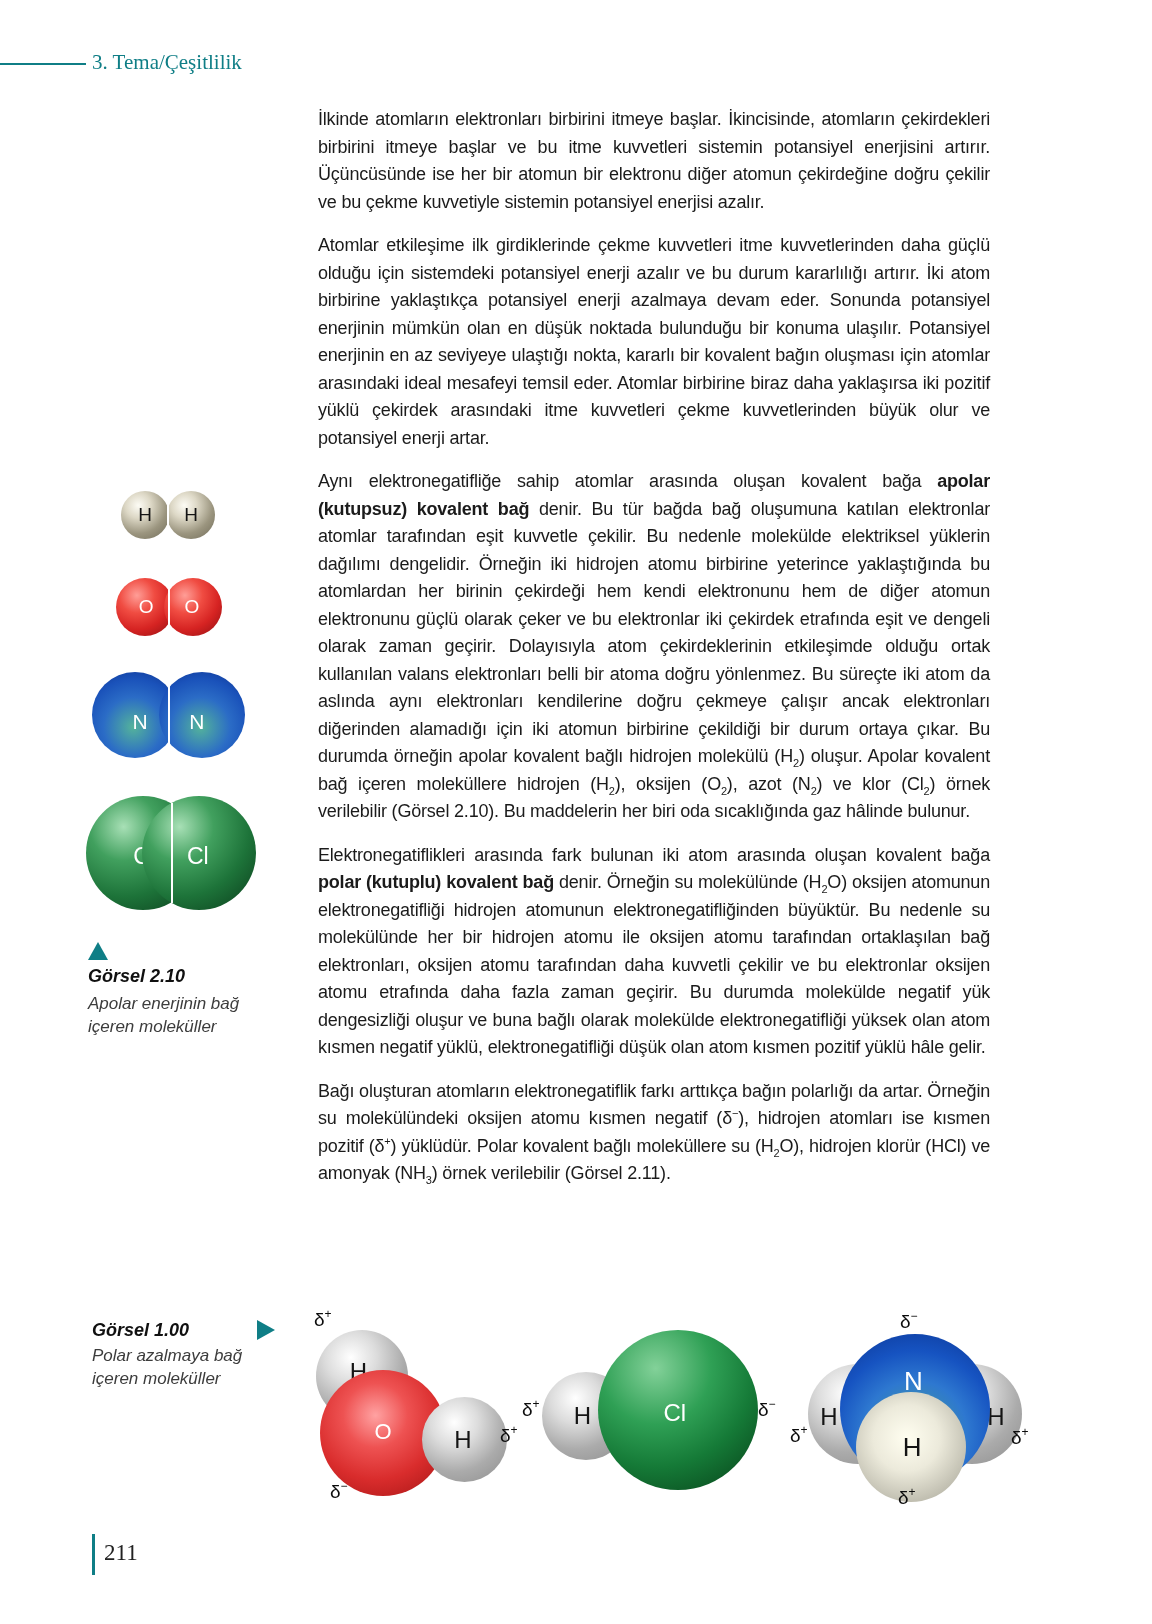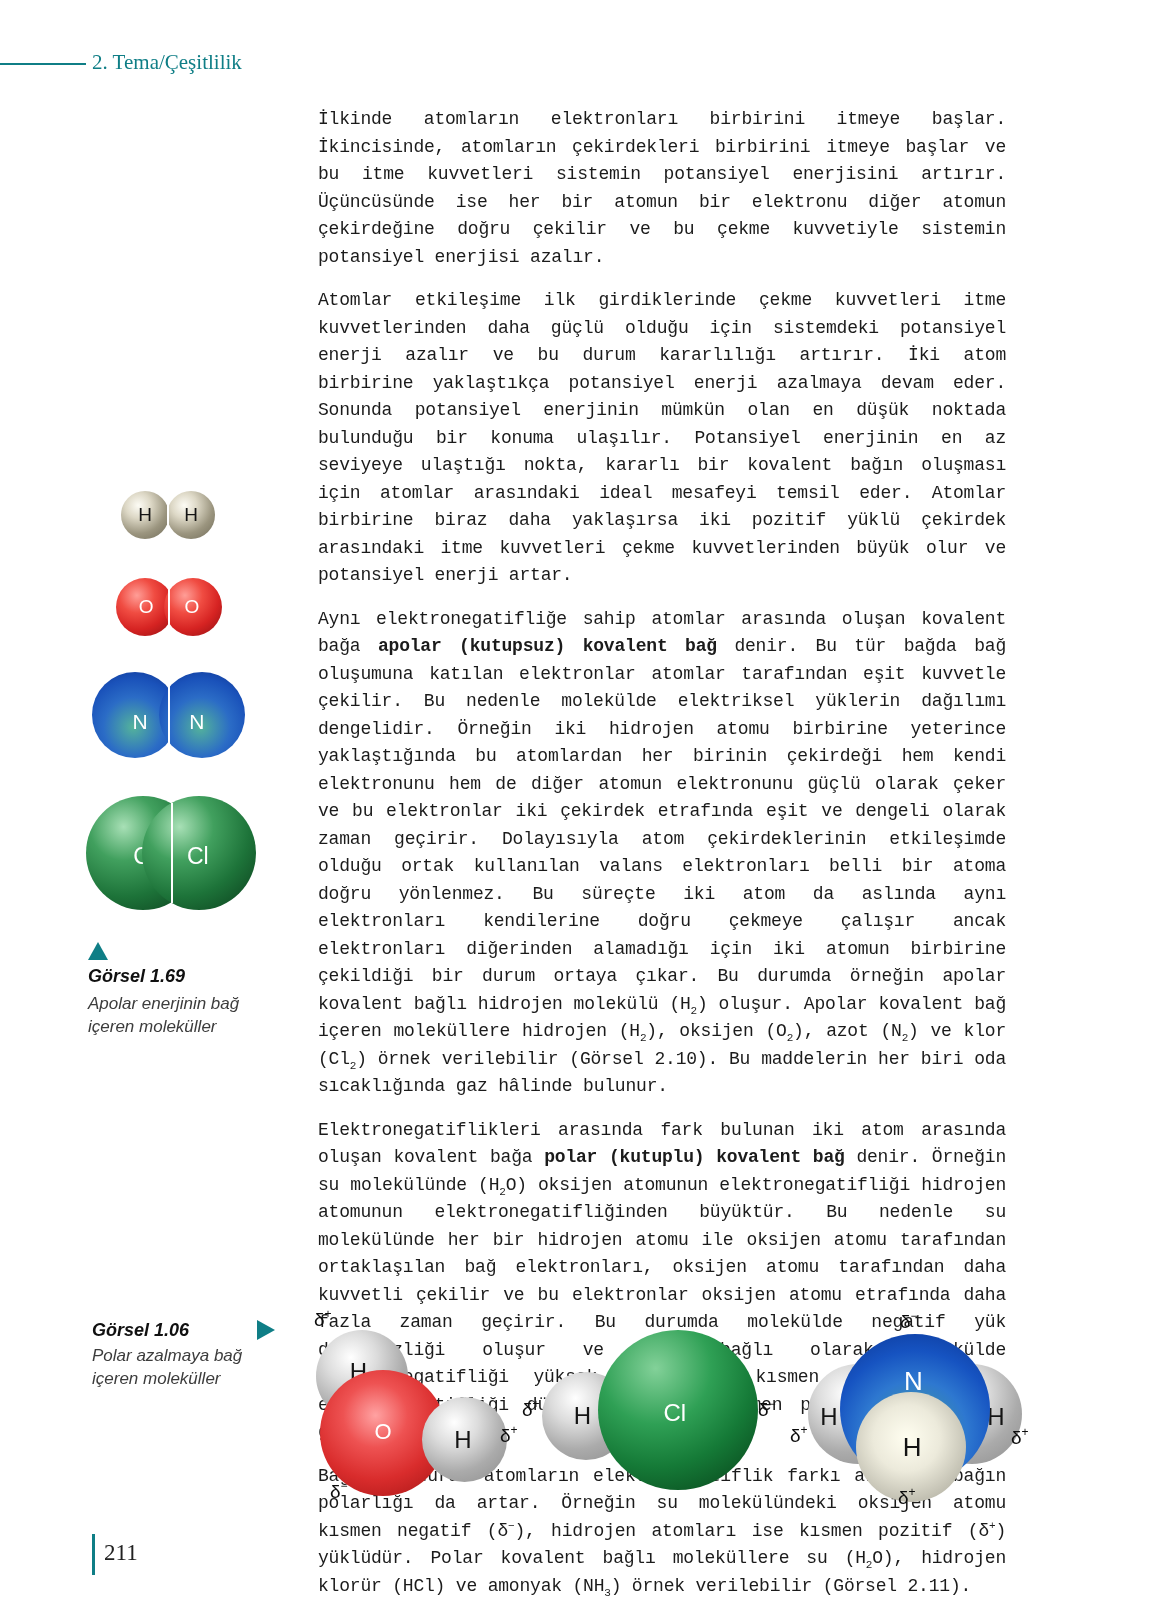--- a/index.html
+++ b/index.html
@@ -9,23 +9,22 @@
   }
   
   .hdr-rule{position:absolute;left:0;top:63px;width:86px;height:2px;background:var(--accent-teal,#0f7e86);}
   .hdr-title{
     position:absolute;left:92px;top:50px;
     font-family:"Liberation Serif",serif;font-size:21px;color:var(--accent-teal,#0f7e86);
   }
   
   .main-text{position:absolute;left:318px;top:106px;width:688px;color:var(--body-text,#1b1b1b);}
   .main-text p{
-    margin:0 0 16px 0;font-size:18px;line-height:27.5px;text-align:justify;
+    margin:0 16px 16px 0;font-size:18px;line-height:27.5px;text-align:justify;
     letter-spacing:-0.2px;
-    font-family:Liberation Mono, monospace;
   }
   .main-text p b{font-weight:bold;}
   .main-text sub{font-size:11px;line-height:0;}
   .main-text sup{font-size:11px;line-height:0;}
   
   .mol{position:absolute;}
   .sphere{position:absolute;border-radius:50%;}
   .seam{position:absolute;width:2px;background:#fff;z-index:3;}
   .lbl{position:absolute;transform:translate(-50%,-50%);white-space:nowrap;}
   .lbl-dark{color:#141414;}
@@ -58,21 +57,21 @@
   
   .pg-rule{position:absolute;left:92px;top:1534px;width:3px;height:41px;background:var(--accent-teal,#0f7e86);}
   .pg-num{position:absolute;left:104px;top:1540px;font-family:"Liberation Serif",serif;font-size:23px;color:#222;}
 </style>
 </head>
 <body>
 
 <div class="page">
 
   <div class="hdr-rule"></div>
-  <div class="hdr-title">2. Tema/Çeşitlilik</div>
+  <div class="hdr-title">3. Tema/Çeşitlilik</div>
 
   <div class="main-text">
     <p>İlkinde atomların elektronları birbirini itmeye başlar. İkincisinde, atomların çekirdekleri birbirini itmeye başlar ve bu itme kuvvetleri sistemin potansiyel enerjisini artırır. Üçüncüsünde ise her bir atomun bir elektronu diğer atomun çekirdeğine doğru çekilir ve bu çekme kuvvetiyle sistemin potansiyel enerjisi azalır.</p>
     <p>Atomlar etkileşime ilk girdiklerinde çekme kuvvetleri itme kuvvetlerinden daha güçlü olduğu için sistemdeki potansiyel enerji azalır ve bu durum kararlılığı artırır. İki atom birbirine yaklaştıkça potansiyel enerji azalmaya devam eder. Sonunda potansiyel enerjinin mümkün olan en düşük noktada bulunduğu bir konuma ulaşılır. Potansiyel enerjinin en az seviyeye ulaştığı nokta, kararlı bir kovalent bağın oluşması için atomlar arasındaki ideal mesafeyi temsil eder. Atomlar birbirine biraz daha yaklaşırsa iki pozitif yüklü çekirdek arasındaki itme kuvvetleri çekme kuvvetlerinden büyük olur ve potansiyel enerji artar.</p>
     <p>Aynı elektronegatifliğe sahip atomlar arasında oluşan kovalent bağa <b>apolar (kutupsuz) kovalent bağ</b> denir. Bu tür bağda bağ oluşumuna katılan elektronlar atomlar tarafından eşit kuvvetle çekilir. Bu nedenle molekülde elektriksel yüklerin dağılımı dengelidir. Örneğin iki hidrojen atomu birbirine yeterince yaklaştığında bu atomlardan her birinin çekirdeği hem kendi elektronunu hem de diğer atomun elektronunu güçlü olarak çeker ve bu elektronlar iki çekirdek etrafında eşit ve dengeli olarak zaman geçirir. Dolayısıyla atom çekirdeklerinin etkileşimde olduğu ortak kullanılan valans elektronları belli bir atoma doğru yönlenmez. Bu süreçte iki atom da aslında aynı elektronları kendilerine doğru çekmeye çalışır ancak elektronları diğerinden alamadığı için iki atomun birbirine çekildiği bir durum ortaya çıkar. Bu durumda örneğin apolar kovalent bağlı hidrojen molekülü (H<sub>2</sub>) oluşur. Apolar kovalent bağ içeren moleküllere hidrojen (H<sub>2</sub>), oksijen (O<sub>2</sub>), azot (N<sub>2</sub>) ve klor (Cl<sub>2</sub>) örnek verilebilir (Görsel 2.10). Bu maddelerin her biri oda sıcaklığında gaz hâlinde bulunur.</p>
     <p>Elektronegatiflikleri arasında fark bulunan iki atom arasında oluşan kovalent bağa <b>polar (kutuplu) kovalent bağ</b> denir. Örneğin su molekülünde (H<sub>2</sub>O) oksijen atomunun elektronegatifliği hidrojen atomunun elektronegatifliğinden büyüktür. Bu nedenle su molekülünde her bir hidrojen atomu ile oksijen atomu tarafından ortaklaşılan bağ elektronları, oksijen atomu tarafından daha kuvvetli çekilir ve bu elektronlar oksijen atomu etrafında daha fazla zaman geçirir. Bu durumda molekülde negatif yük dengesizliği oluşur ve buna bağlı olarak molekülde elektronegatifliği yüksek olan atom kısmen negatif yüklü, elektronegatifliği düşük olan atom kısmen pozitif yüklü hâle gelir.</p>
     <p>Bağı oluşturan atomların elektronegatiflik farkı arttıkça bağın polarlığı da artar. Örneğin su molekülündeki oksijen atomu kısmen negatif (δ<sup>−</sup>), hidrojen atomları ise kısmen pozitif (δ<sup>+</sup>) yüklüdür. Polar kovalent bağlı moleküllere su (H<sub>2</sub>O), hidrojen klorür (HCl) ve amonyak (NH<sub>3</sub>) örnek verilebilir (Görsel 2.11).</p>
   </div>
 
   <div class="mol" style="left:121px;top:491px;width:94px;height:48px">
@@ -109,25 +108,25 @@
     <div class="sphere sph-cl" style="left:0;top:0;width:114px;height:114px">
       <span class="lbl lbl-white" style="left:51%;top:53%;font-size:23px">Cl</span>
     </div>
     <div class="sphere sph-cl" style="left:56px;top:0;width:114px;height:114px">
       <span class="lbl lbl-white" style="left:49%;top:53%;font-size:23px">Cl</span>
     </div>
     <div class="seam" style="left:85px;top:7px;height:100px"></div>
   </div>
 
   <div class="tri-up" style="left:88px;top:942px"></div>
-  <div class="fig-title" style="left:88px;top:966px">Görsel 1.69</div>
+  <div class="fig-title" style="left:88px;top:966px">Görsel 2.10</div>
   <div class="fig-cap" style="left:88px;top:992px">Apolar enerjinin bağ</div>
   <div class="fig-cap" style="left:88px;top:1015px">içeren moleküller</div>
 
-  <div class="fig-title" style="left:92px;top:1320px">Görsel 1.06</div>
+  <div class="fig-title" style="left:92px;top:1320px">Görsel 1.00</div>
   <div class="tri-right" style="left:257px;top:1320px"></div>
   <div class="fig-cap" style="left:92px;top:1344px">Polar azalmaya bağ</div>
   <div class="fig-cap" style="left:92px;top:1367px">içeren moleküller</div>
 
   <div class="sphere sph-h211" style="left:316px;top:1330px;width:92px;height:92px;z-index:1">
     <span class="lbl lbl-dark" style="left:46%;top:46%;font-size:24px">H</span>
   </div>
   <div class="sphere sph-o211" style="left:320px;top:1370px;width:126px;height:126px;z-index:2">
     <span class="lbl lbl-white" style="left:50%;top:49%;font-size:22px">O</span>
   </div>

